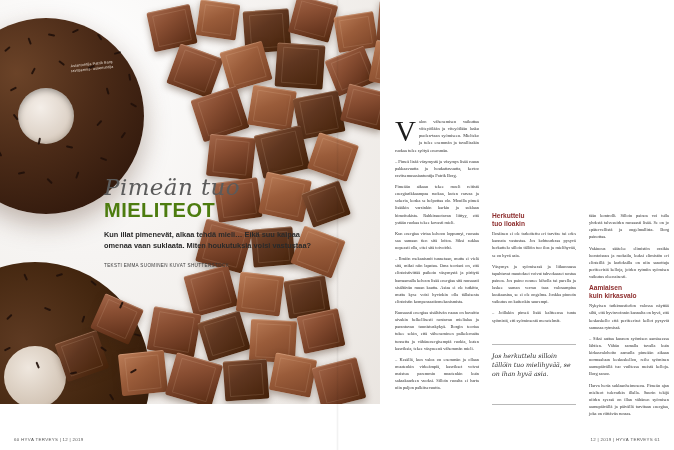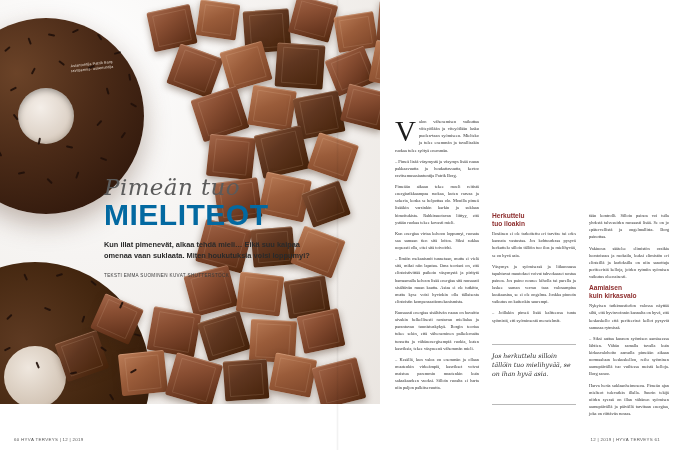--- a/index.html
+++ b/index.html
@@ -128,23 +128,23 @@
     font-family: "DejaVu Serif", serif;
     font-style: italic;
     font-size: 23px;
     color: #5b5b5b;
     letter-spacing: .4px;
     line-height: 1;
   }
   .headline-main {
     font-family: "Liberation Sans", sans-serif;
     font-weight: bold;
-    font-size: 30px;
+    font-size: 20px;
     letter-spacing: .5px;
-    color: #0369a1;
+    color: #4d7c0f;
     margin-top: 1px;
     line-height: 1;
   }
   .deck {
     margin-top: 9px;
     font-family: "Liberation Sans", sans-serif;
     font-weight: bold;
     font-size: 7.4px;
     line-height: 1.55;
     color: #2a2a2a;
@@ -400,21 +400,21 @@
 asiantuntija</span>
     </div>
   </div>
 
   <div class="paper-right"></div>
   <div class="paper-left-bottom"></div>
 
   <div class="headline-block">
     <div class="kicker-script">Pimeän tuo</div>
     <div class="headline-main">MIELITEOT</div>
-    <div class="deck">Kun illat pimenevät, alkaa tehdä mieli… Eikä suu kaipaa omenaa vaan suklaata. Miten houkutuksia voisi loppumyi?</div>
+    <div class="deck">Kun illat pimenevät, alkaa tehdä mieli… Eikä suu kaipaa omenaa vaan suklaata. Miten houkutuksia voisi vastustaa?</div>
     <div class="byline">Teksti EMMA SUOMINEN  Kuvat SHUTTERSTOCK</div>
   </div>
 
   <div class="col" id="col1">
     <p><span class="dropcap">V</span><span>alon vähenemisen vaikuttaa viiteyöilään ja viteyöilään lasku puolen-taan syömiseen. Mielteko ja tulee enemmän ja tavallisakin ruokaa tulee syötyä enemmän.</span></p>
     <p>– Pimeä lisää väsymystä ja väsymys lisää ruuan pakkaavuutta ja houkattavuutta, kertoo ravitsemusasiantuntija Patrik Borg.</p>
     <p>Pimeään aikaan tekee moeli reitistä energiarikkaampaa ruokaa, kuten rasvaa ja sokeria, koska se helpottaa olo. Monilla pimeä lisääkin varsinkin karkin ja suklaan himoitukista. Rahkirauotavan liittyy, että ystään ruokaa tekee kovasti mieli.</p>
     <p>Kun energiaa virtaa kehoon loppumyi, ruosata saa samaan tien sitä loitoa. Siksi suklaa nopeasti olla, ettei sitä toivoidsi.</p>
     <p>– Ilmiön mekanismit tunnetaan, mutta ei vielä sitä, miksi niin lapatua. Oma teoriani on, että elintoistivittää paikoin väsymystä ja piritytä hamsamalla kehoon lisää energiaa sitä runsaasti sisältävän ruuan kautta. Asiaa ei ole tutkittu, mutta kyse voisi hyvinkin olla tällaisesta elintoistin kompensaatiomekanismista.</p>
     <p>Runsaasti energiaa sisältävän ruuan on havaittu aivakin helkellisesti nostavan mielialaa ja parantavan tunnistuskykyä. Borgin teoriaa tukee sekin, että väheneminen palkelemaita tunnetta ja vähänenergisempiä ruokia, kuten kasviksia, tekee väsyneenä vähemmän mieli.</p>

